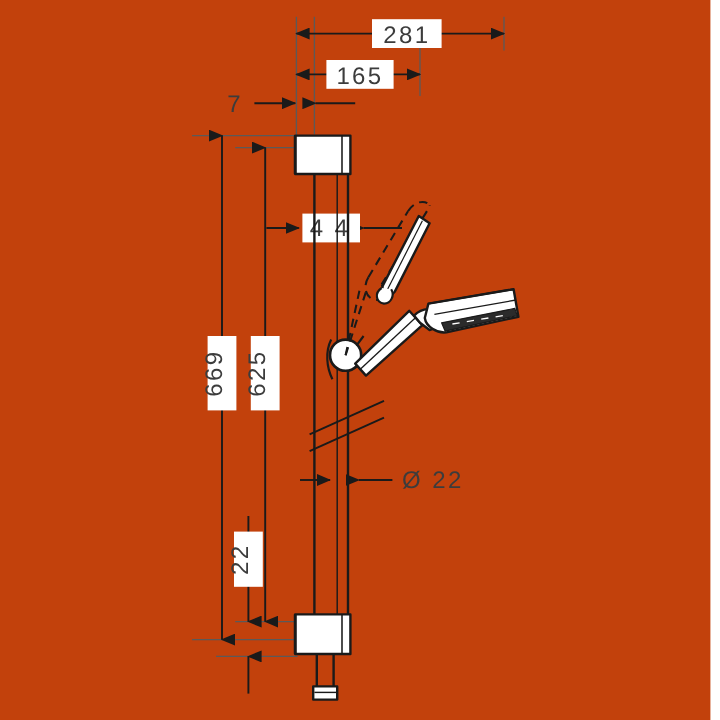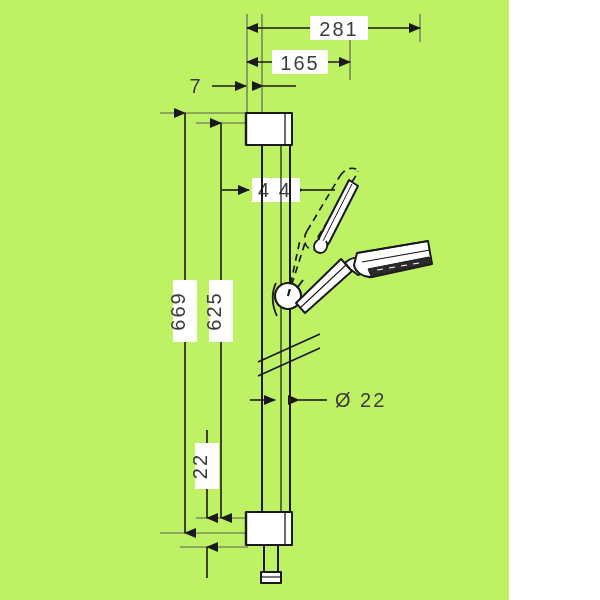--- a/index.html
+++ b/index.html
@@ -2,23 +2,23 @@
 <html><head>
 <meta charset="utf-8">
 <style>
   html, body {
     margin: 0;
     padding: 0;
     background: #ffffff;
   }
   #stage {
     position: relative;
-    width: 509px;
+    width: 592px;
     height: 600px;
-    background: #bef264;
+    background: #c2410c;
     overflow: hidden;
     font-family: "Liberation Sans", sans-serif;
   }
   #stage svg {
     position: absolute;
     top: 0;
     left: 0;
     width: 600px;
     height: 600px;
     display: block;

